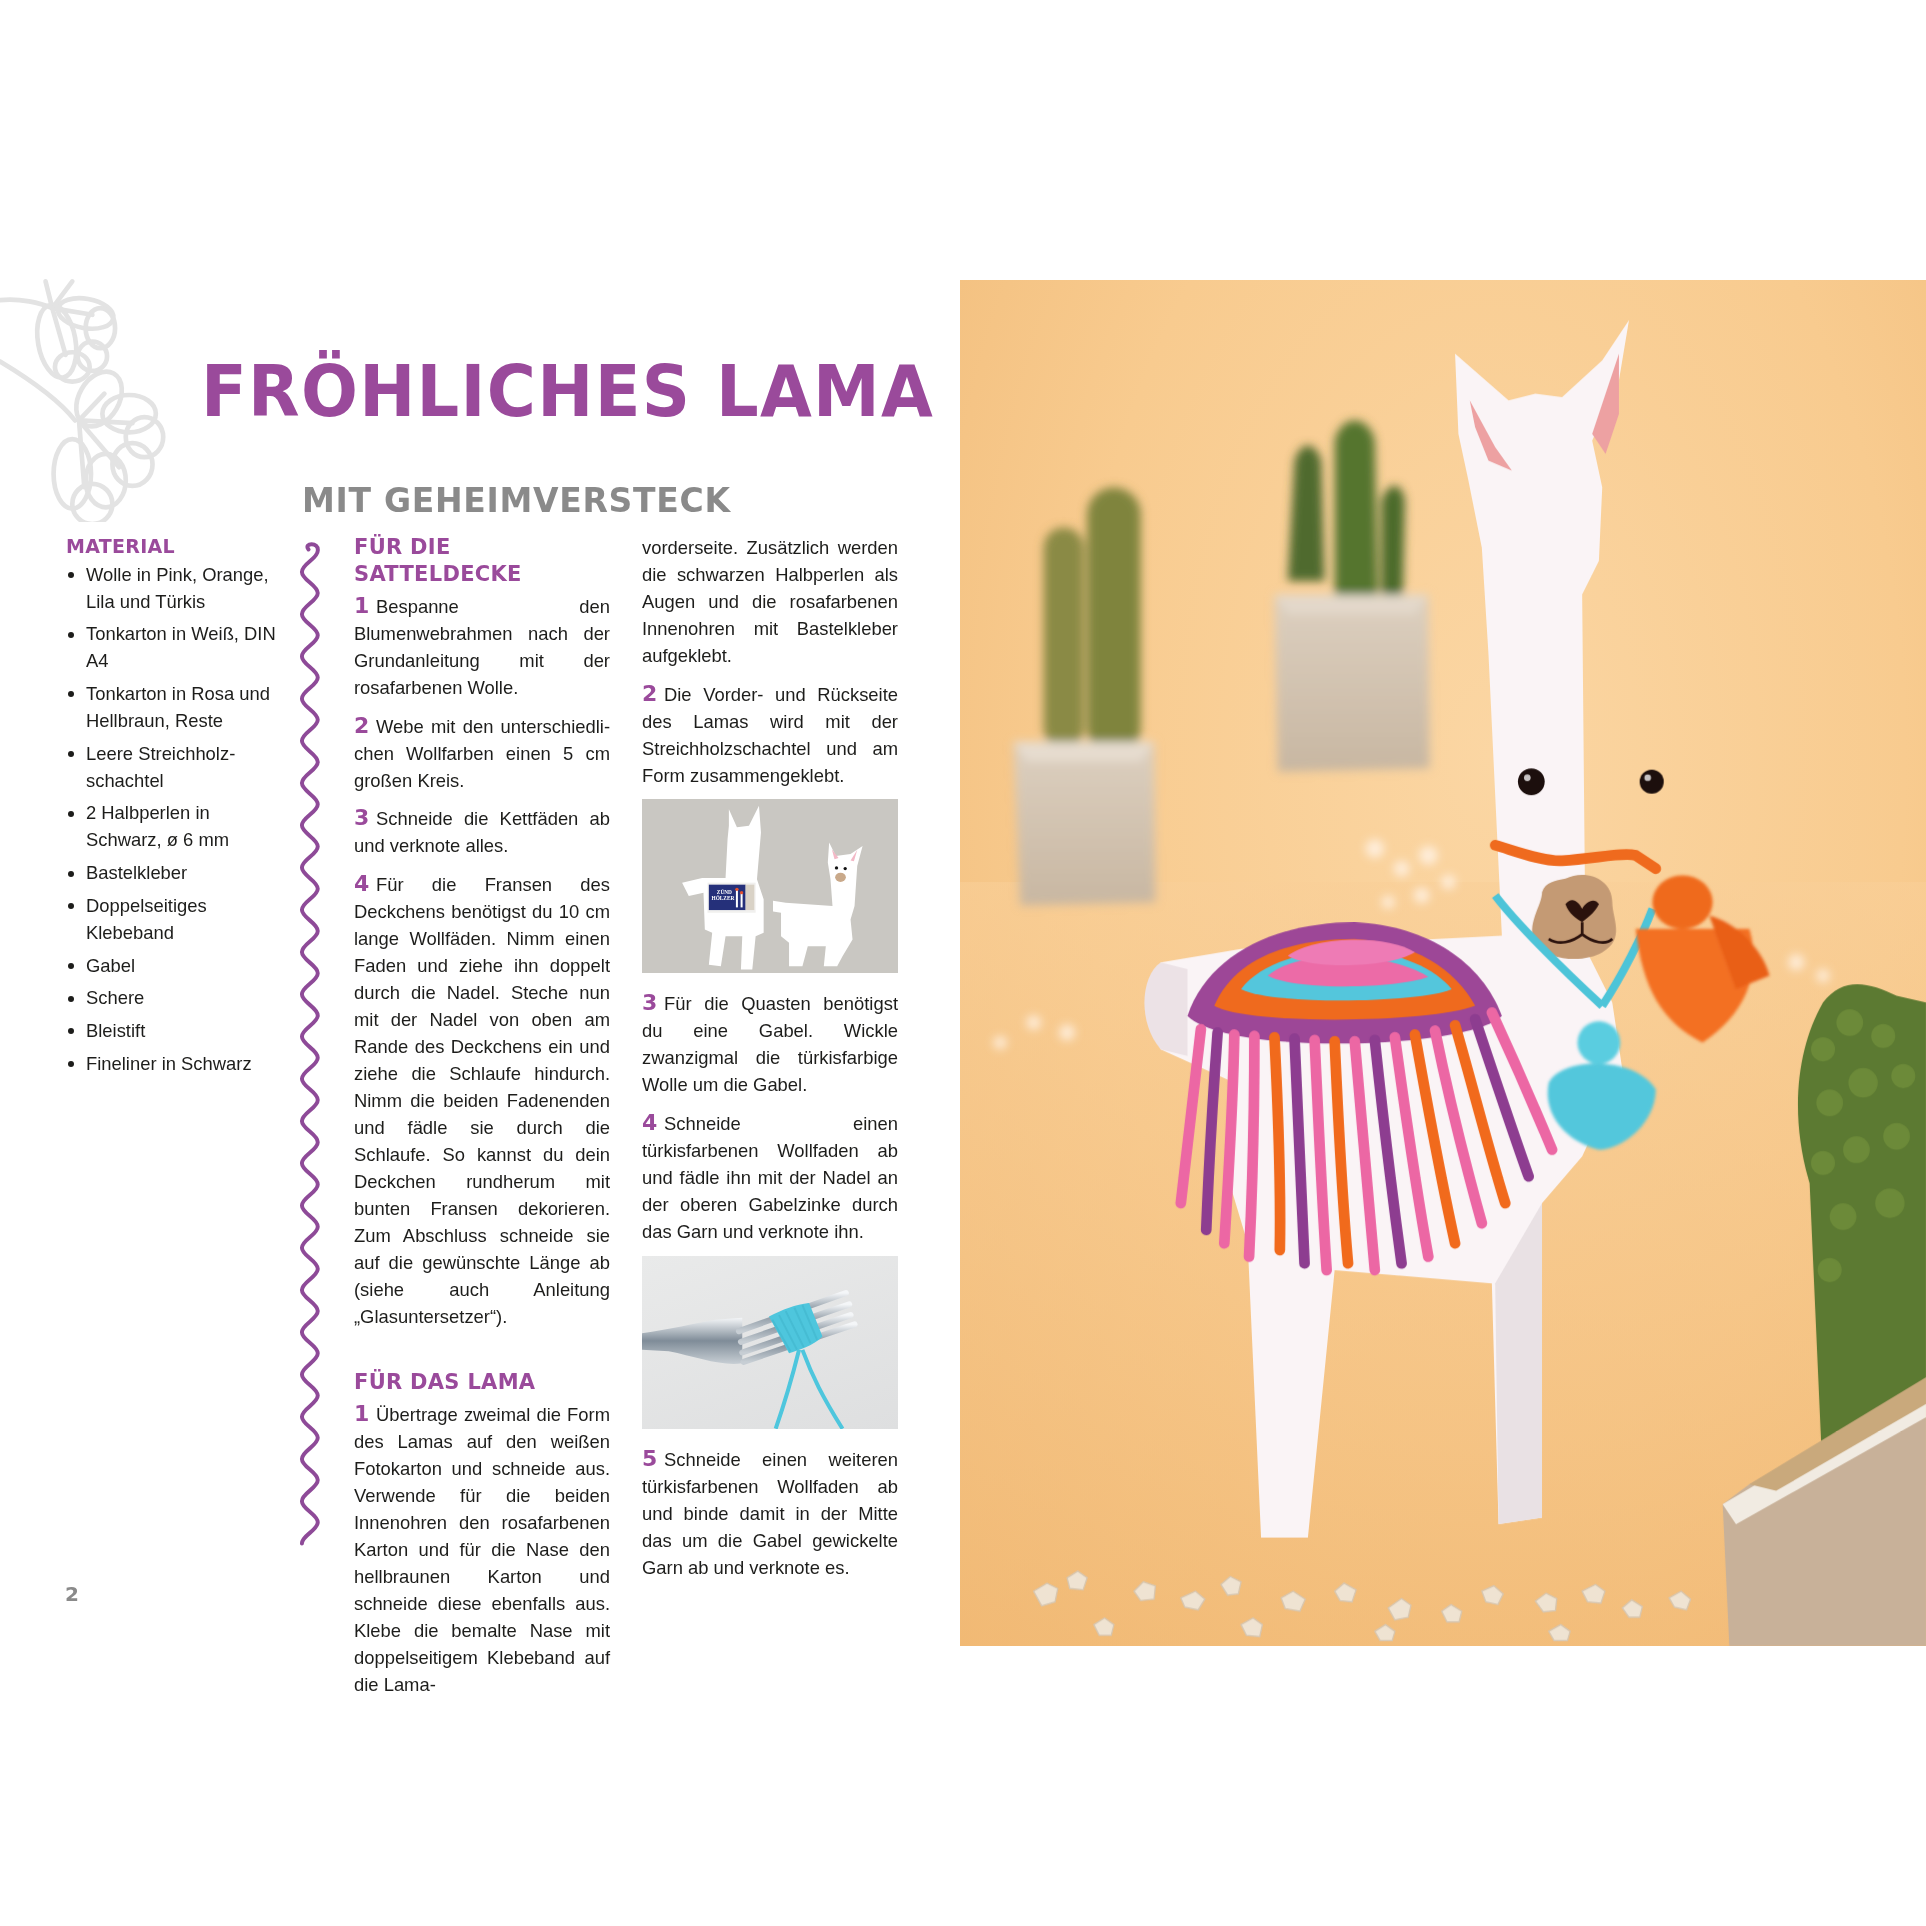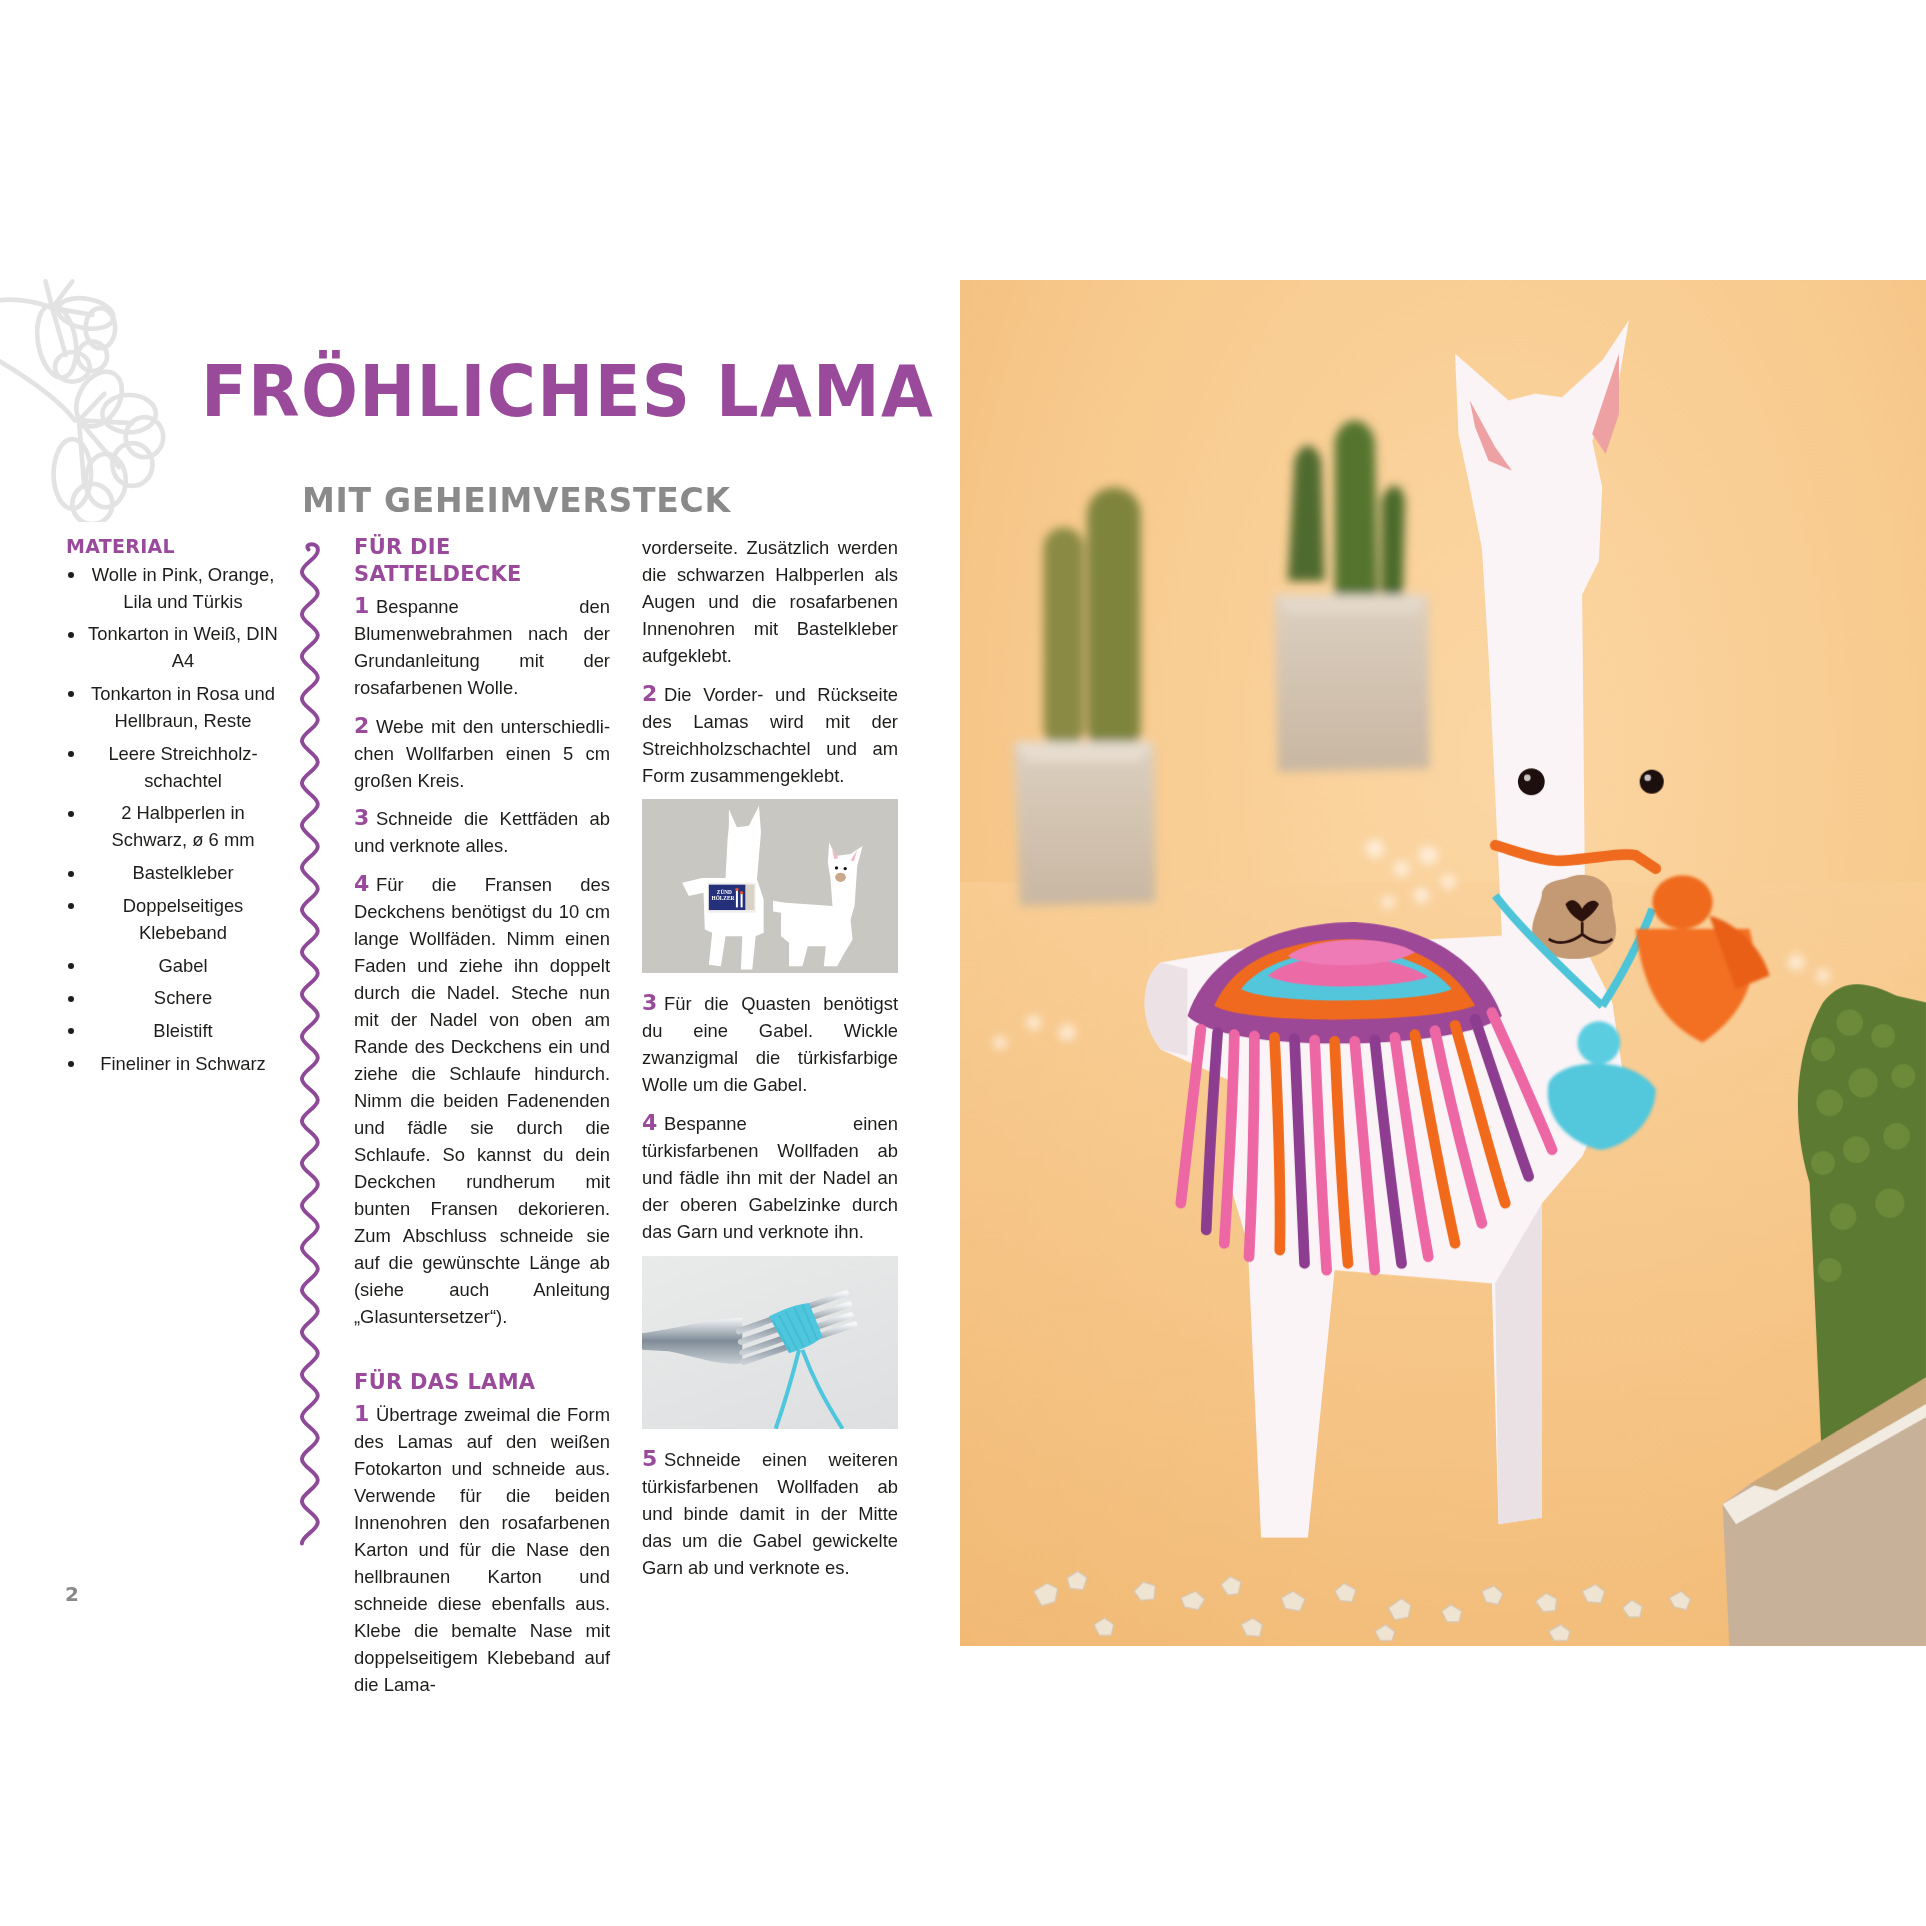--- a/index.html
+++ b/index.html
@@ -25,21 +25,21 @@
   .col-2 { left: 354px; top: 534px; width: 256px; }
   .col-3 { left: 642px; top: 534px; width: 256px; }
 
   .section-head {
     font-family: "DejaVu Sans", sans-serif; font-weight: bold;
     color: #9a4a9b; font-size: 21px; letter-spacing: 0.3px; line-height: 27px;
     margin-bottom: 4px;
   }
   .material-head { font-size: 19px; margin-bottom: 2.7px; line-height: 24px; }
 
-  .mat-list { list-style: none; text-align: center; }
+  .mat-list { list-style: none; }
   .mat-list li { position: relative; padding-left: 20px; margin-bottom: 5.7px; }
   .mat-list li::before {
     content: ""; position: absolute; left: 2px; top: 11.4px;
     width: 6px; height: 6px; border-radius: 50%; background: #1d1d1b;
   }
 
   .step { text-align: justify; margin-bottom: 10.7px; hyphens: manual; }
   .step-num {
     font-family: "DejaVu Sans", sans-serif; font-weight: bold;
     color: #9a4a9b; font-size: 22px; margin-right: 6.7px;
@@ -153,21 +153,21 @@
       <path d="M280 65 L290 85 L312 82 L330 70 L322 100 L318 160 L312 180 L315 210 L300 235 L292 250 L272 250 L275 220 L248 220 L240 250 L220 250 L220 215 L208 205 L208 170 L196 168 L196 152 L215 155 L285 160 L282 120 L278 95 Z" fill="#ffffff"></path>
       <path d="M284 75 L288 90 L294 88 Z" fill="#f3b8c6"></path>
       <path d="M322 76 L312 92 L317 93 Z" fill="#f3b8c6"></path>
       <circle cx="291" cy="103" r="2.5" fill="#111"></circle>
       <circle cx="304" cy="104" r="2.5" fill="#111"></circle>
       <ellipse cx="297" cy="117" rx="8" ry="7" fill="#c9a98a"></ellipse>
     </svg>
   </div>
 
   <p class="step"><span class="step-num">3</span><span>Für die Quasten benötigst du eine Gabel. Wickle zwanzigmal die türkisfarbige Wolle um die Gabel.</span></p>
-  <p class="step"><span class="step-num">4</span><span>Bespanne einen türkisfarbenen Wollfaden ab und fädle ihn mit der Nadel an der oberen Gabel­zinke durch das Garn und verkno­te ihn.</span></p>
+  <p class="step"><span class="step-num">4</span><span>Schneide einen türkisfarbenen Wollfaden ab und fädle ihn mit der Nadel an der oberen Gabel­zinke durch das Garn und verkno­te ihn.</span></p>
 
   <div class="step-photo photo-fork">
     <svg width="256" height="173" viewBox="0 0 383 258">
       <defs>
         <linearGradient id="steel" x1="0" y1="0" x2="0" y2="1">
           <stop offset="0" stop-color="#f4f6f8"></stop>
           <stop offset="0.5" stop-color="#7f8c98"></stop>
           <stop offset="1" stop-color="#c7ced4"></stop>
         </linearGradient>
       </defs>

